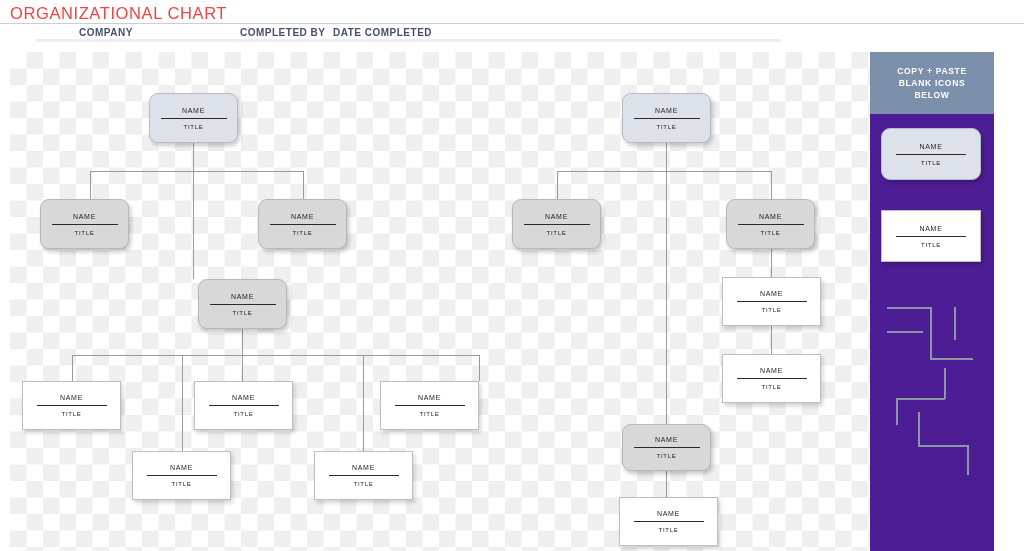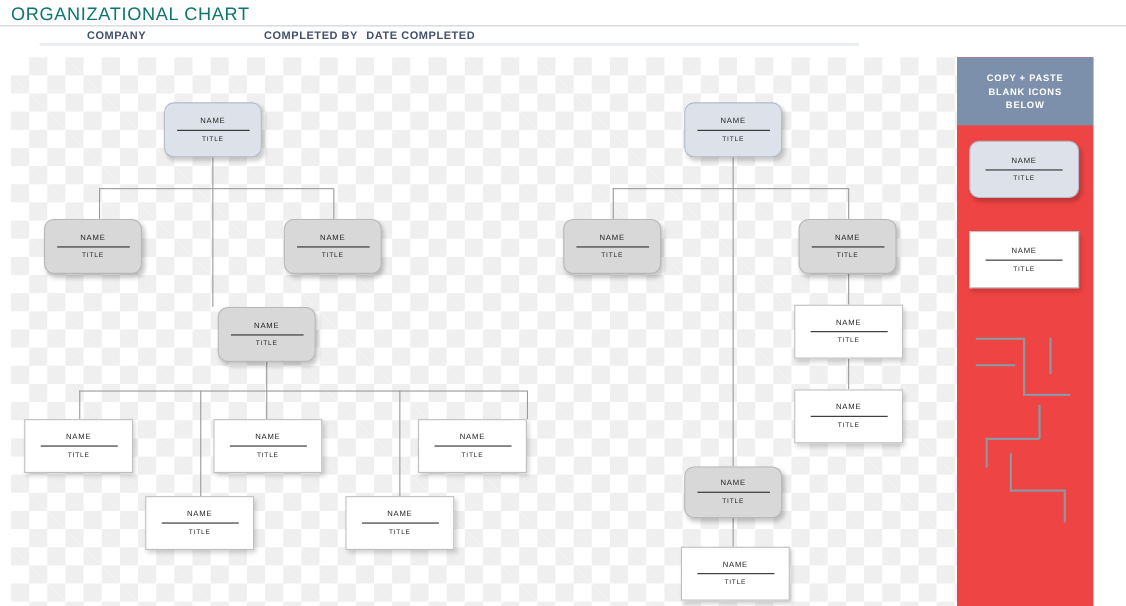--- a/index.html
+++ b/index.html
@@ -22,21 +22,21 @@
     width: 1024px;
     height: 50px;
     background: #ffffff;
   }
   #page-title {
     position: absolute;
     left: 10px;
     top: 4px;
     font-size: 16.5px;
     letter-spacing: 0.6px;
-    color: #0f766e;
+    color: #ef4444;
     font-weight: 400;
     white-space: nowrap;
   }
   #title-rule {
     position: absolute;
     left: 0;
     top: 23px;
     width: 1024px;
     height: 1px;
     background: #c9ced8;
@@ -135,21 +135,21 @@
     box-shadow: 2px 3px 4px rgba(0,0,0,0.17);
   }
 
   
   #sidebar {
     position: absolute;
     left: 870px;
     top: 52px;
     width: 124px;
     height: 499px;
-    background: #ef4444;
+    background: #4c1d95;
     overflow: hidden;
     text-decoration: underline;
   }
   #sidebar-header {
     position: absolute;
     left: 0; top: 0;
     width: 124px;
     height: 62px;
     background: #7d90ab;
     display: flex;

